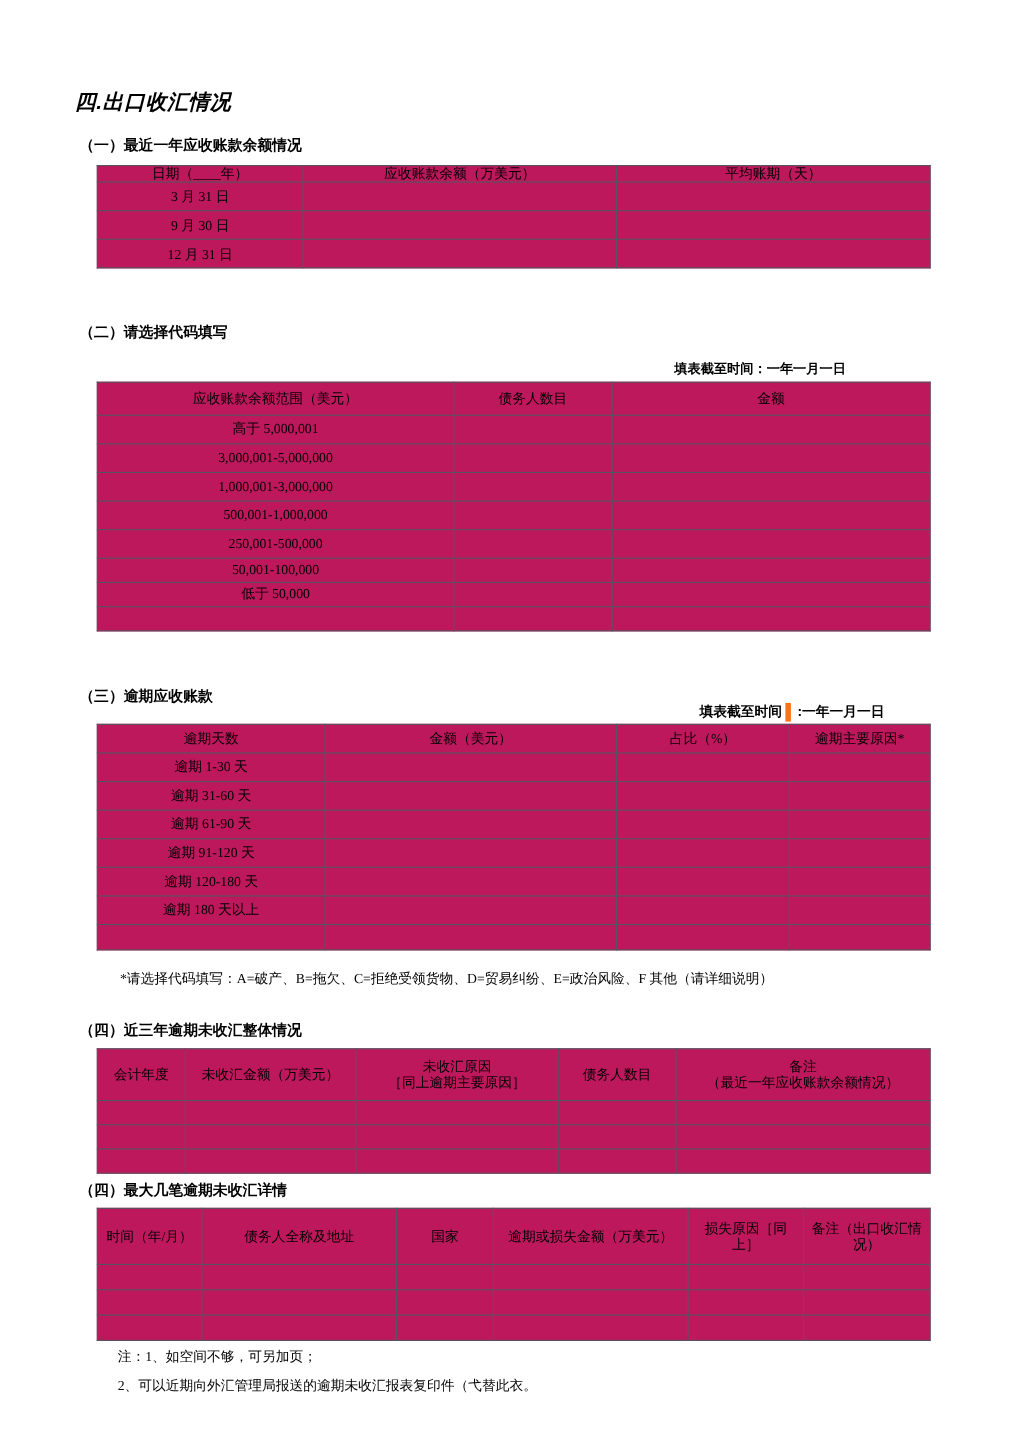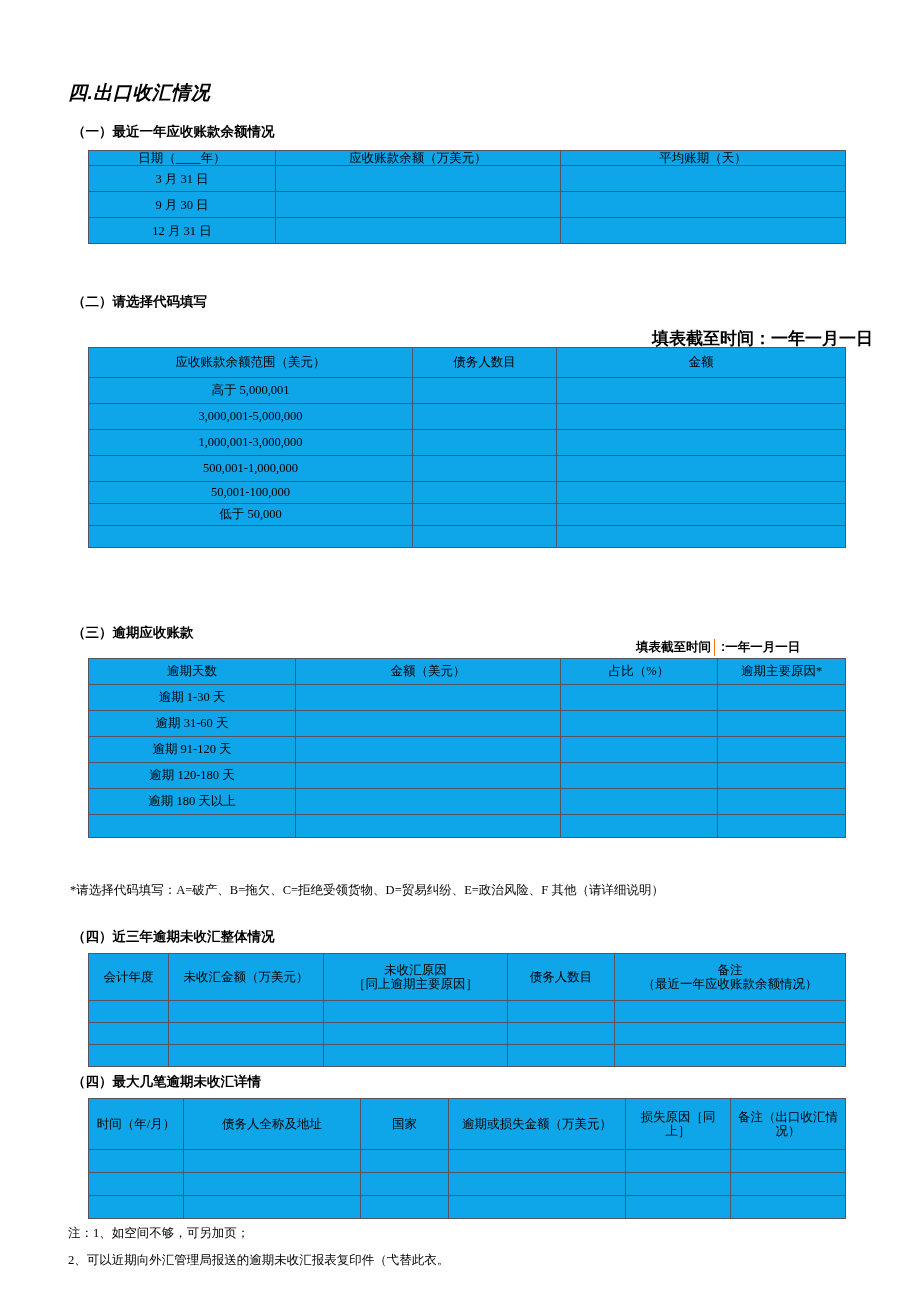--- a/index.html
+++ b/index.html
@@ -42,52 +42,51 @@
     font-size: 13.5px;
     font-weight: 700;
     white-space: nowrap;
     letter-spacing: 0px;
   }
 
   
   .asof {
     position: absolute;
     font-family: Liberation Mono, monospace;
-    font-size: 17px;
+    font-size: 12px;
     font-weight: 700;
     white-space: nowrap;
-    margin-left: 39px;
   }
   .asof-split {
     position: absolute;
     font-family: "Liberation Sans", "DejaVu Sans", sans-serif;
     font-size: 12.5px;
     font-weight: 700;
     white-space: nowrap;
     display: flex;
     align-items: flex-end;
   }
   .asof-split .lbl {
     padding-right: 3px;
-    border-right: 1px solid #f97316;
+    border-right: 5px solid #f97316;
     line-height: 17px;
   }
   .asof-split .val {
     padding-left: 6px;
     line-height: 17px;
     text-align: center;
   }
 
   
   table.grid {
     position: absolute;
     border-collapse: collapse;
     table-layout: fixed;
     font-size: 12.5px;
-    background: #0ea5e9;
+    background: #be185d;
   }
   table.grid td {
     border: 1px solid #55555f;
     padding: 0 3px;
     text-align: center;
     vertical-align: middle;
     line-height: 1.15;
     font-family: "Liberation Serif", "DejaVu Serif", serif;
   }
   td.hdr {
@@ -96,20 +95,21 @@
   td.vtop { vertical-align: top; padding-top: 3px; }
   td.vbot { vertical-align: bottom; padding-bottom: 4px; }
   td.lft  { text-align: left; padding-left: 6px; }
 
   
   .footnote {
     position: absolute;
     font-family: "Liberation Serif", "DejaVu Serif", serif;
     font-size: 12.5px;
     white-space: nowrap;
+    margin-left: 39px;
   }
 </style>
 </head>
 <body>
 
 <div class="page">
 
   <div class="doc-title">四.出口收汇情况</div>
 
   <div class="sec-head" style="left:72px; top:123px;">（一）最近一年应收账款余额情况</div>
@@ -170,20 +170,25 @@
         <td></td>
         <td></td>
       </tr>
       <tr>
         <td style="height:25px">1,000,001-3,000,000</td>
         <td></td>
         <td></td>
       </tr>
       <tr>
         <td style="height:25px">500,001-1,000,000</td>
+        <td></td>
+        <td></td>
+      </tr>
+      <tr>
+        <td style="height:25px">250,001-500,000</td>
         <td></td>
         <td></td>
       </tr>
       <tr>
         <td style="height:21px">50,001-100,000</td>
         <td></td>
         <td></td>
       </tr>
       <tr>
         <td style="height:21px">低于 50,000</td>
@@ -220,20 +225,26 @@
         <td class="hdr">逾期主要原因*</td>
       </tr>
       <tr>
         <td style="height:25px">逾期 1-30 天</td>
         <td></td>
         <td></td>
         <td></td>
       </tr>
       <tr>
         <td style="height:25px">逾期 31-60 天</td>
+        <td></td>
+        <td></td>
+        <td></td>
+      </tr>
+      <tr>
+        <td style="height:25px">逾期 61-90 天</td>
         <td></td>
         <td></td>
         <td></td>
       </tr>
       <tr>
         <td style="height:25px">逾期 91-120 天</td>
         <td></td>
         <td></td>
         <td></td>
       </tr>

